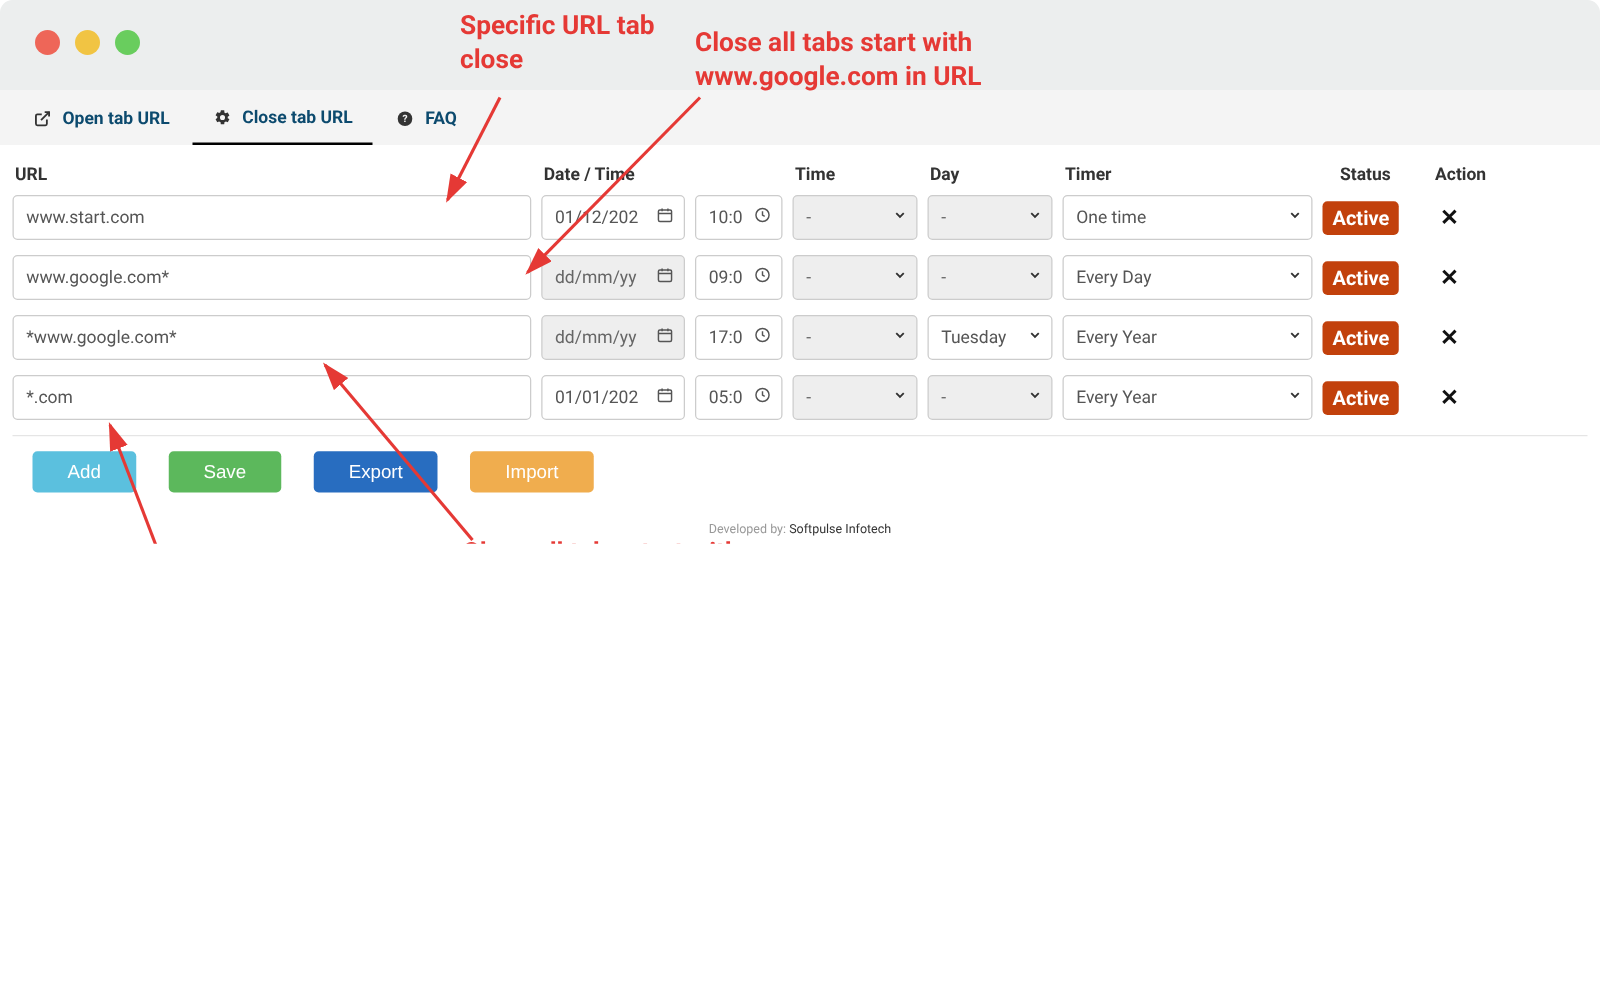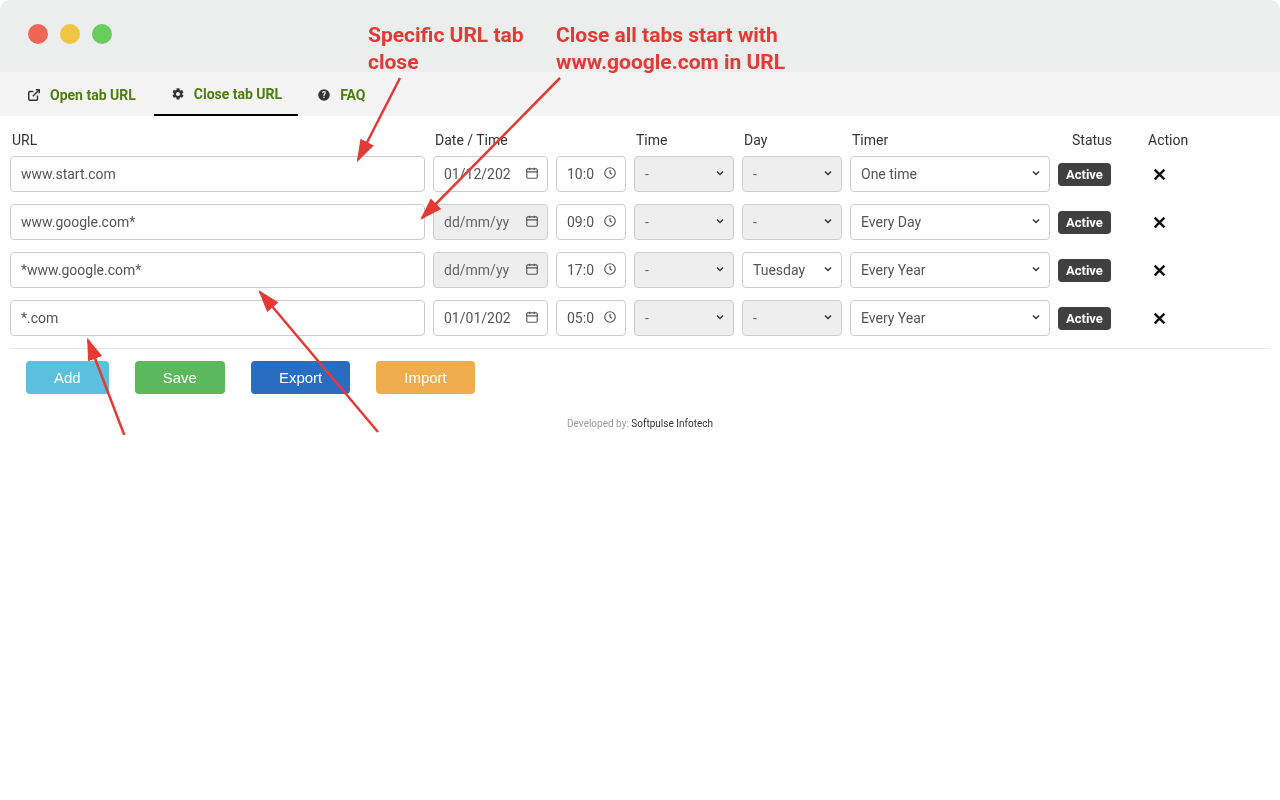--- a/index.html
+++ b/index.html
@@ -27,31 +27,31 @@
     background: #f4f4f4;
     padding: 0 10px;
     gap: 2px;
   }
   .tab {
     display: flex;
     align-items: center;
     gap: 8px;
     padding: 14px 16px 12px;
     font-weight: 700;
-    color: #4d7c0f;
+    color: #0c4a6e;
     cursor: pointer;
   }
   .tab.active { border-bottom: 2px solid #000; }
   .tab .icon { width: 16px; height: 16px; display: inline-flex; align-items: center; justify-content: center; }
   .content { padding: 16px 10px 10px; }
   .col-headers {
     display: grid;
     grid-template-columns: 415px 115px 70px 100px 100px 200px 80px 60px;
     gap: 8px;
-    font-weight: 400;
+    font-weight: 700;
     color: #333;
     padding: 0 0 8px 2px;
   }
   .row {
     display: grid;
     grid-template-columns: 415px 115px 70px 100px 100px 200px 80px 60px;
     gap: 8px;
     align-items: center;
     margin-bottom: 12px;
   }
@@ -71,24 +71,24 @@
     white-space: nowrap;
   }
   .inp.disabled { background: #eeeeee; color: #666; }
   .inp .suffix-icon { position: absolute; right: 8px; color: #555; }
   .select-wrap { position: relative; }
   .select-caret {
     position: absolute; right: 8px; top: 50%; transform: translateY(-50%);
     pointer-events: none; color: #333;
   }
   .badge {
-    background: #404040;
+    background: #c2410c;
     color: #fff;
     font-weight: 700;
-    font-size: 13px;
+    font-size: 16px;
     border-radius: 4px;
     padding: 4px 8px;
     display: inline-block;
   }
   .x-btn {
     font-size: 18px;
     font-weight: 700;
     color: #111;
     text-align: left;
     padding-left: 6px;
@@ -315,21 +315,21 @@
       <button class="btn btn-save">Save</button>
       <button class="btn btn-export">Export</button>
       <button class="btn btn-import">Import</button>
     </div>
   </div>
 
   <div class="footer">
     <span>Developed by: </span><span class="link">Softpulse Infotech</span>
   </div>
 
-  <div class="annot" style="left:368px; top:22px; width:180px;">Specific URL tab close</div>
+  <div class="annot" style="left:368px; top:8px; width:180px;">Specific URL tab close</div>
   <div class="annot" style="left:556px; top:22px; width:280px;">Close all tabs start with www.google.com in URL</div>
   <div class="annot" style="left:370px; top:430px; width:280px;">Close all tabs start with www.google.com in URL</div>
   <div class="annot" style="left:70px; top:450px; width:250px;">Close all tabs URL that end with .com domain in URL</div>
 
   <svg class="arrow" style="left:0; top:0;" width="1280" height="800">
     <defs>
       <marker id="ah" markerWidth="10" markerHeight="10" refX="8" refY="3" orient="auto">
         <path d="M0,0 L0,6 L9,3 z" fill="#e53935"></path>
       </marker>
     </defs>

